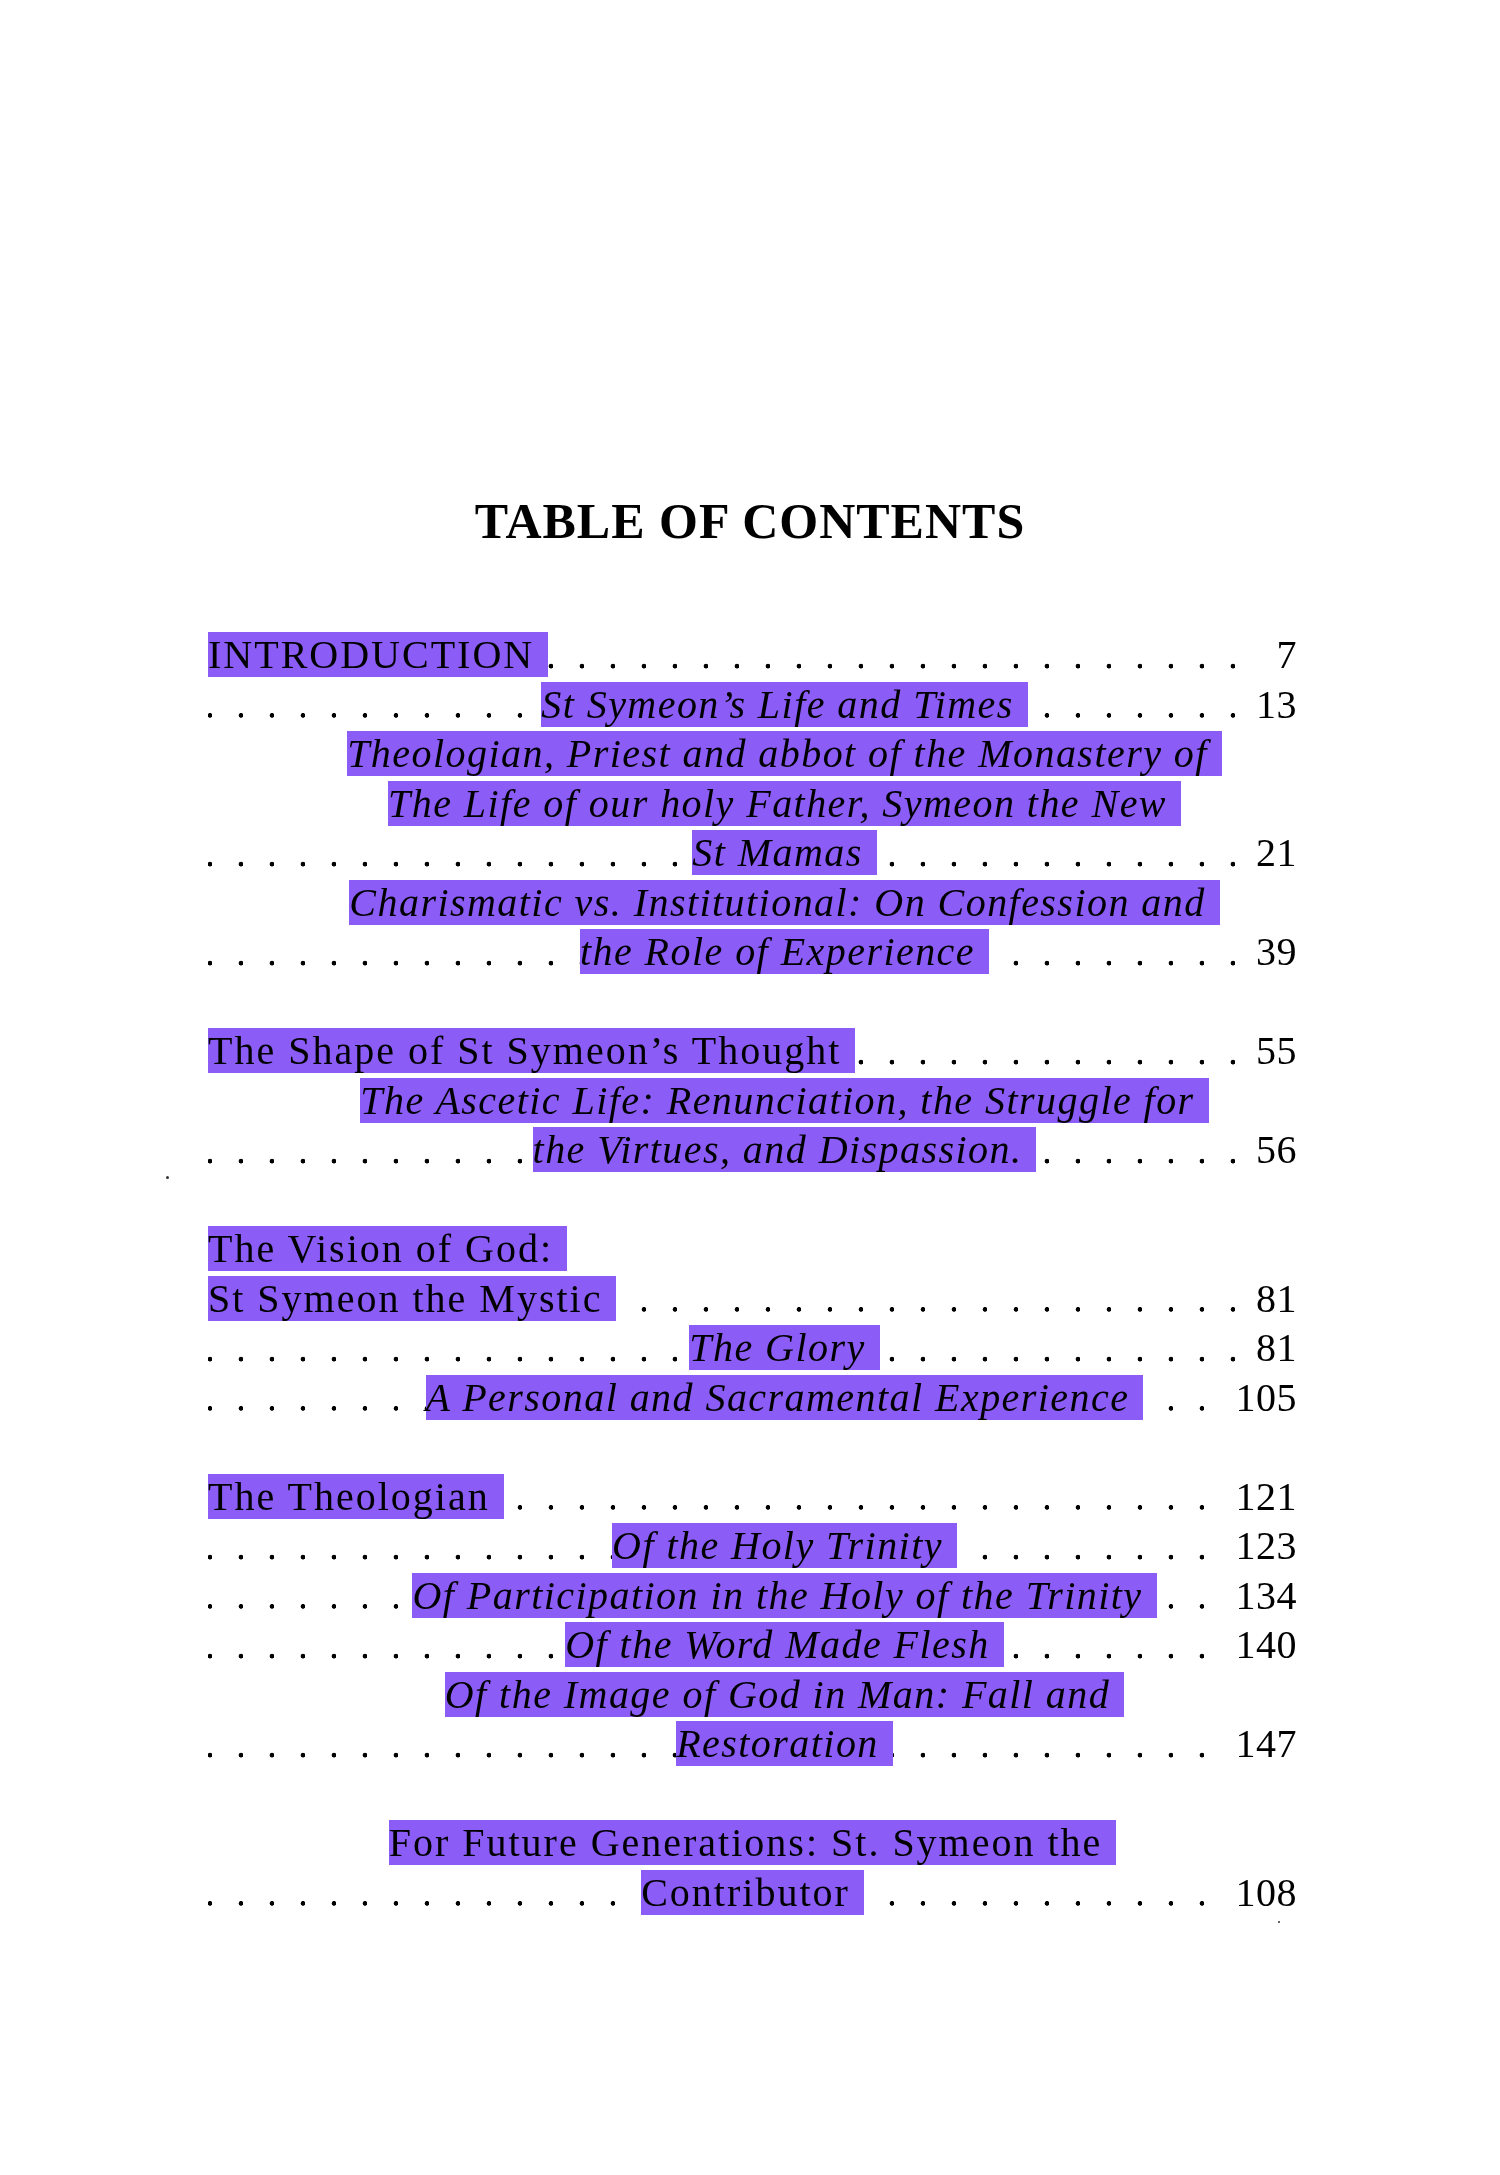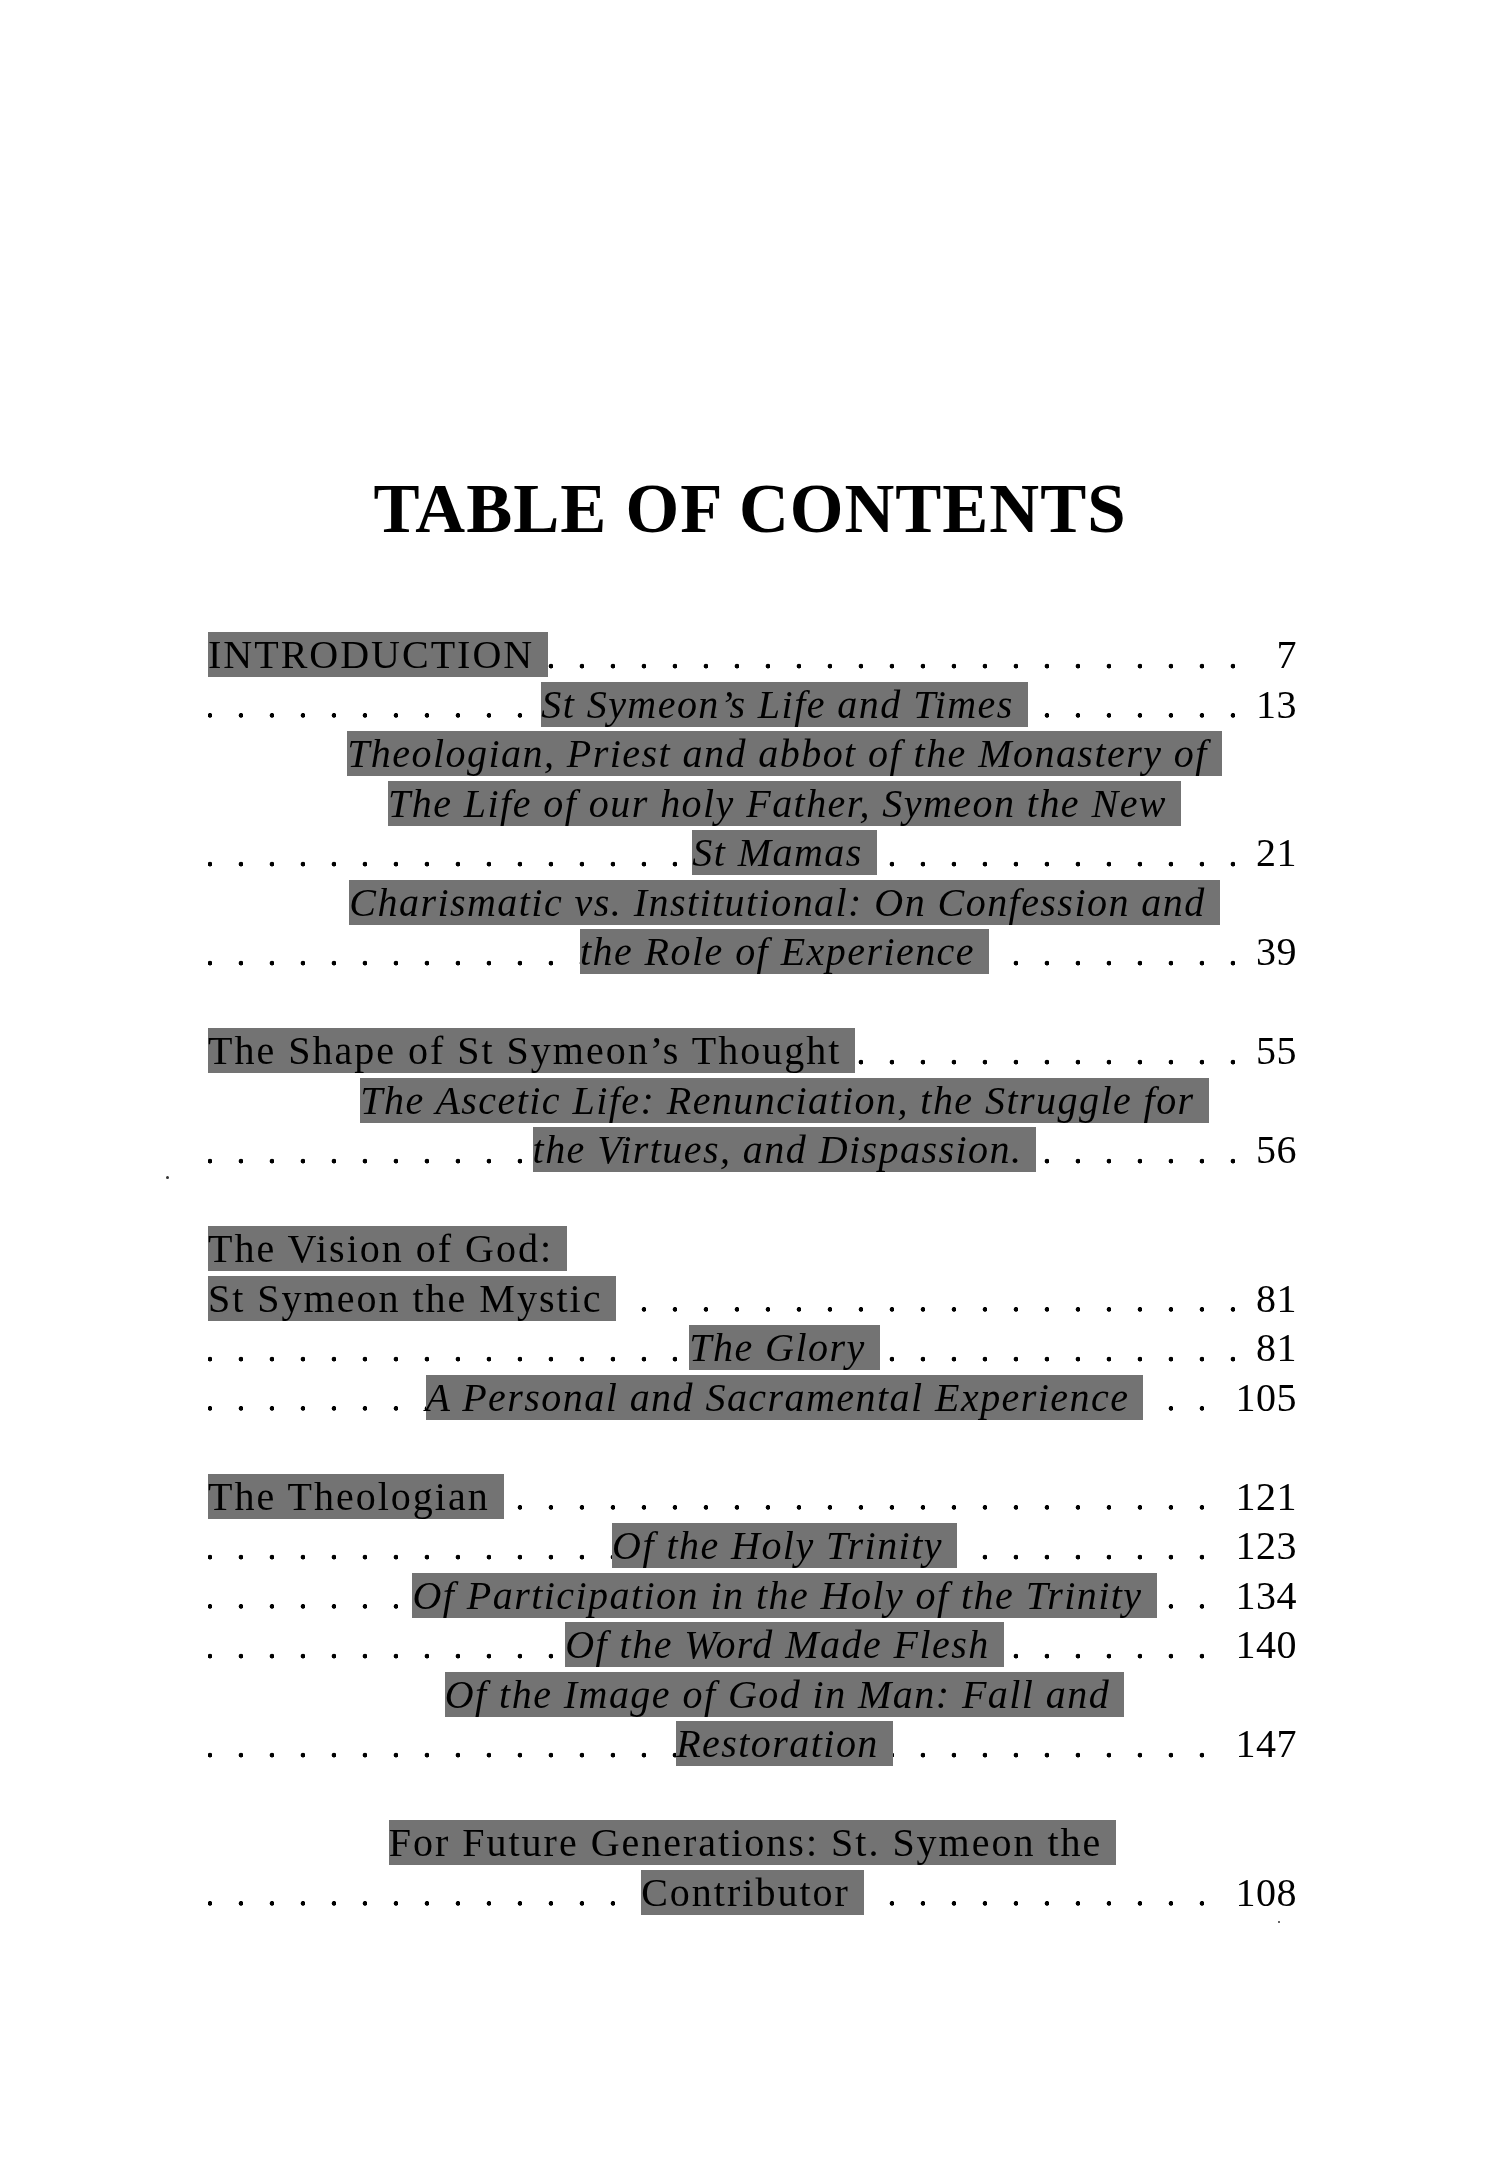--- a/index.html
+++ b/index.html
@@ -10,27 +10,27 @@
   body {
     width: 1500px;
     height: 2175px;
     position: relative;
     overflow: hidden;
     color: #000000;
     font-family: "Liberation Serif", "DejaVu Serif", serif;
   }
   .page-title {
     position: absolute;
-    top: 475px;
+    top: 487px;
     left: 0;
     width: 1500px;
     text-align: center;
     font-family: "Liberation Serif", "DejaVu Serif", serif;
     font-weight: bold;
-    font-size: 69px;
+    font-size: 50px;
     line-height: 69px;
     letter-spacing: 1px;
     margin: 0;
     white-space: nowrap;
   }
   .toc {
     position: absolute;
     top: 630px;
     left: 208px;
     width: 1089px;
@@ -50,21 +50,21 @@
   .line {
     position: relative;
     height: 49.5px;
     white-space: nowrap;
   }
   .lvl1 .line { padding-left: 0; letter-spacing: 2px; font-style: normal; }
   .lvl2 .line { padding-left: 64px; letter-spacing: 1.45px; font-style: italic; text-align: center; }
   .line .txt {
     position: relative;
     z-index: 2;
-    background: #737373;
+    background: #8b5cf6;
     padding-right: 14px;
   }
   .line .leader {
     position: absolute;
     left: 0;
     right: 0;
     top: 0;
     height: 49.5px;
     z-index: 1;
     background-image: radial-gradient(circle at 29px 35.75px, #000000 0, #000000 2px, rgba(0,0,0,0) 2.7px);

